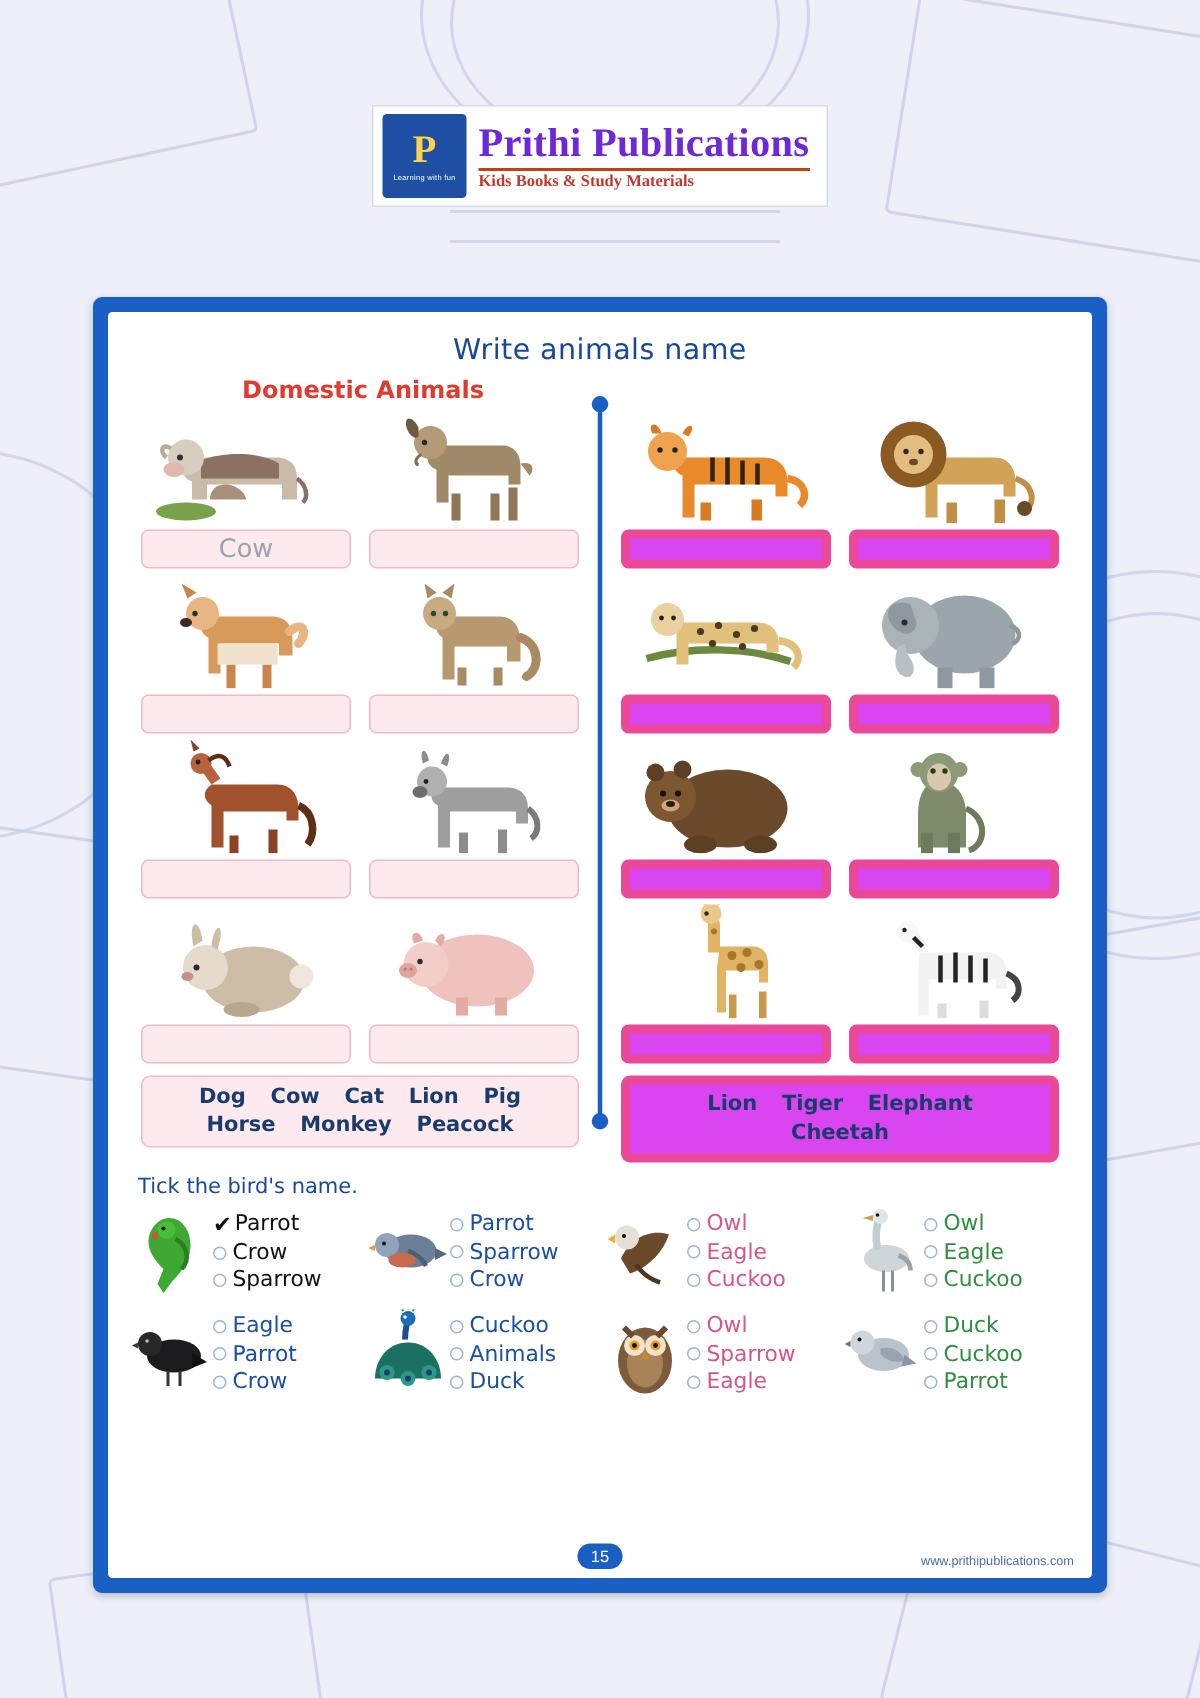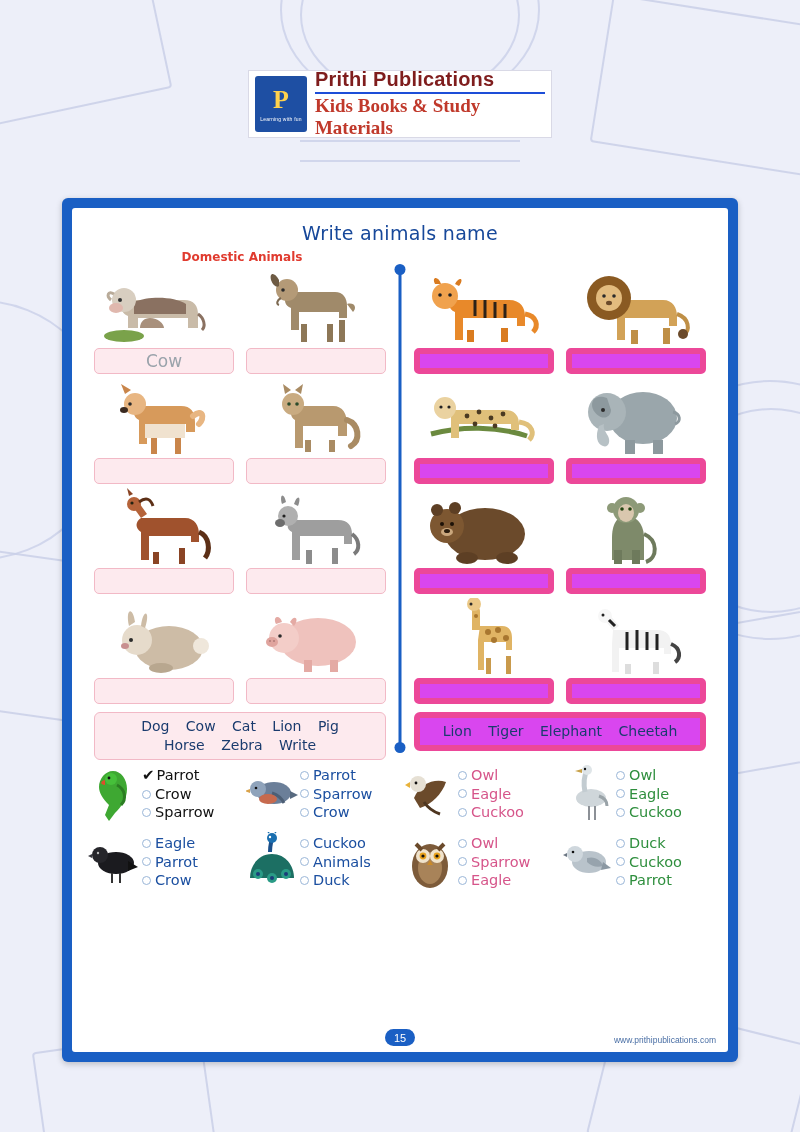--- a/index.html
+++ b/index.html
@@ -27,46 +27,46 @@
   }
   #logo-mark {
     width: 56px; height: 56px; background: #1e4fa3; color: #fff;
     display: flex; flex-direction: column; align-items: center; justify-content: center;
     border-radius: 3px; position: relative;
   }
   #logo-mark .mark-p { font-weight: bold; font-size: 26px; line-height: 1; color: #ffd24d; font-family: "Liberation Serif", serif;}
   #logo-mark .mark-sub { font-size: 5px; color: #ffffff; margin-top: 3px; letter-spacing: .2px;}
   #logo-text { margin-left: 8px; }
   #logo-title {
-    font-family: Liberation Sans, sans-serif; font-weight: bold; font-size: 20px;
-    color: #7f1d1d; line-height: 1.05; letter-spacing: .2px;
+    font-family: Liberation Serif, serif; font-weight: bold; font-size: 27px;
+    color: #6d28d9; line-height: 1.05; letter-spacing: .2px;
   }
   #logo-sub {
-    font-family: "Liberation Serif", serif; font-weight: bold; font-size: 19px;
-    color: #c0392b; border-top: 2px solid #1d4ed8; margin-top: 2px; padding-top: 1px;
+    font-family: "Liberation Serif", serif; font-weight: bold; font-size: 11px;
+    color: #c0392b; border-top: 2px solid #c2410c; margin-top: 2px; padding-top: 1px;
   }
 
   
   #sheet {
     position: absolute; left: 62px; top: 198px; width: 676px; height: 864px;
     background: #1a5fc4;
     border-radius: 6px;
     padding: 10px;
     box-shadow: 0 2px 6px rgba(0,0,0,.22);
   }
   #sheet-inner {
     width: 100%; height: 100%; background: #ffffff; border-radius: 3px;
     position: relative; padding: 10px 12px 16px 12px;
   }
   #ws-title {
     text-align: center; color: #17489a; font-size: 19px;
     font-family: "DejaVu Sans", sans-serif; margin-top: 4px; letter-spacing: .3px;
   }
   .col-head {
-    text-align: center; color: #e03b2f; font-weight: bold; font-size: 12px;
+    text-align: center; color: #e03b2f; font-weight: bold; font-size: 16px;
     font-family: "DejaVu Sans", sans-serif; margin-top: 6px;
   }
   #columns { display: flex; gap: 8px; margin-top: 2px; }
   .col { width: 50%; position: relative; padding: 0 4px; }
   .divider {
     position: absolute; left: 50%; top: 62px; width: 3px; height: 478px;
     background: #1a5fc4; transform: translateX(-50%);
   }
   .dot {
     position: absolute; left: 50%; width: 11px; height: 11px; background: #1a5fc4;
@@ -86,21 +86,21 @@
   .pink { background: #fdeaee; border: 1px solid #f2b9c6; }
   .blue { background: #d946ef; border: 6px solid #ec4899; }
   .answer-text {
     color: #9aa3ab; font-size: 17px; font-family: "DejaVu Sans", sans-serif;
   }
   .wordbank {
     margin: 6px 6px 0 6px; border-radius: 6px; padding: 4px 6px;
     text-align: center; font-family: "DejaVu Sans", sans-serif;
     font-size: 14px; color: #1a3b6e; line-height: 1.35;
   }
-  .wordbank span { margin: 0 6px; }
+  .wordbank span { margin: 0 6px; font-weight: bold; }
 
   #tick-title {
     color: #17489a; font-size: 14px; font-family: "DejaVu Sans", sans-serif;
     margin: 8px 0 2px 8px;
   }
   #birds { display: flex; flex-wrap: wrap; }
   .bird-cell { width: 25%; display: flex; align-items: center; padding: 3px 2px 3px 4px; }
   .bird-pic { width: 52px; height: 62px; flex: 0 0 52px; display:flex; align-items:center; justify-content:center;}
   .opts { margin-left: 2px; }
   .opt {
@@ -318,22 +318,22 @@
           <div class="wordbank pink">
             <div>
               <span>Dog</span>
               <span>Cow</span>
               <span>Cat</span>
               <span>Lion</span>
               <span>Pig</span>
             </div>
             <div>
               <span>Horse</span>
-              <span>Zebra</span>
-              <span>Write</span>
+              <span>Monkey</span>
+              <span>Peacock</span>
             </div>
           </div>
         </div>
 
         <div class="col">
           <div class="grid2" id="wild-grid">
               <div class="cell">
                 <div class="pic">
                   <svg width="130" height="74" viewBox="0 0 130 74">
                     <path d="M34 30h56c12 0 16 8 16 16v10h-8V48H44v22h-8V42c-7-3-7-9-2-12z" fill="#e8892a"></path>
@@ -497,20 +497,21 @@
             <div>
               <span>Lion</span>
               <span>Tiger</span>
               <span>Elephant</span>
               <span>Cheetah</span>
             </div>
           </div>
         </div>
       </div>
 
+      <div id="tick-title">Tick the bird's name.</div>
       <div id="birds">
           <div class="bird-cell">
             <div class="bird-pic">
               <svg width="46" height="58" viewBox="0 0 46 58">
                 <path d="M22 6c8 0 14 8 14 18s-6 18-12 24l-6 8-4-6 4-10c-6-6-10-12-10-18C8 14 14 6 22 6z" fill="#3ea832"></path>
                 <circle cx="20" cy="14" r="6" fill="#46c03a"></circle>
                 <circle cx="18" cy="13" r="1.4" fill="#111"></circle>
                 <path d="M14 15c-5 1-5 5 0 5z" fill="#e04d2b"></path>
                 <path d="M26 20c8 4 10 14 4 20" stroke="#2b7d22" stroke-width="3" fill="none"></path>
               </svg>

